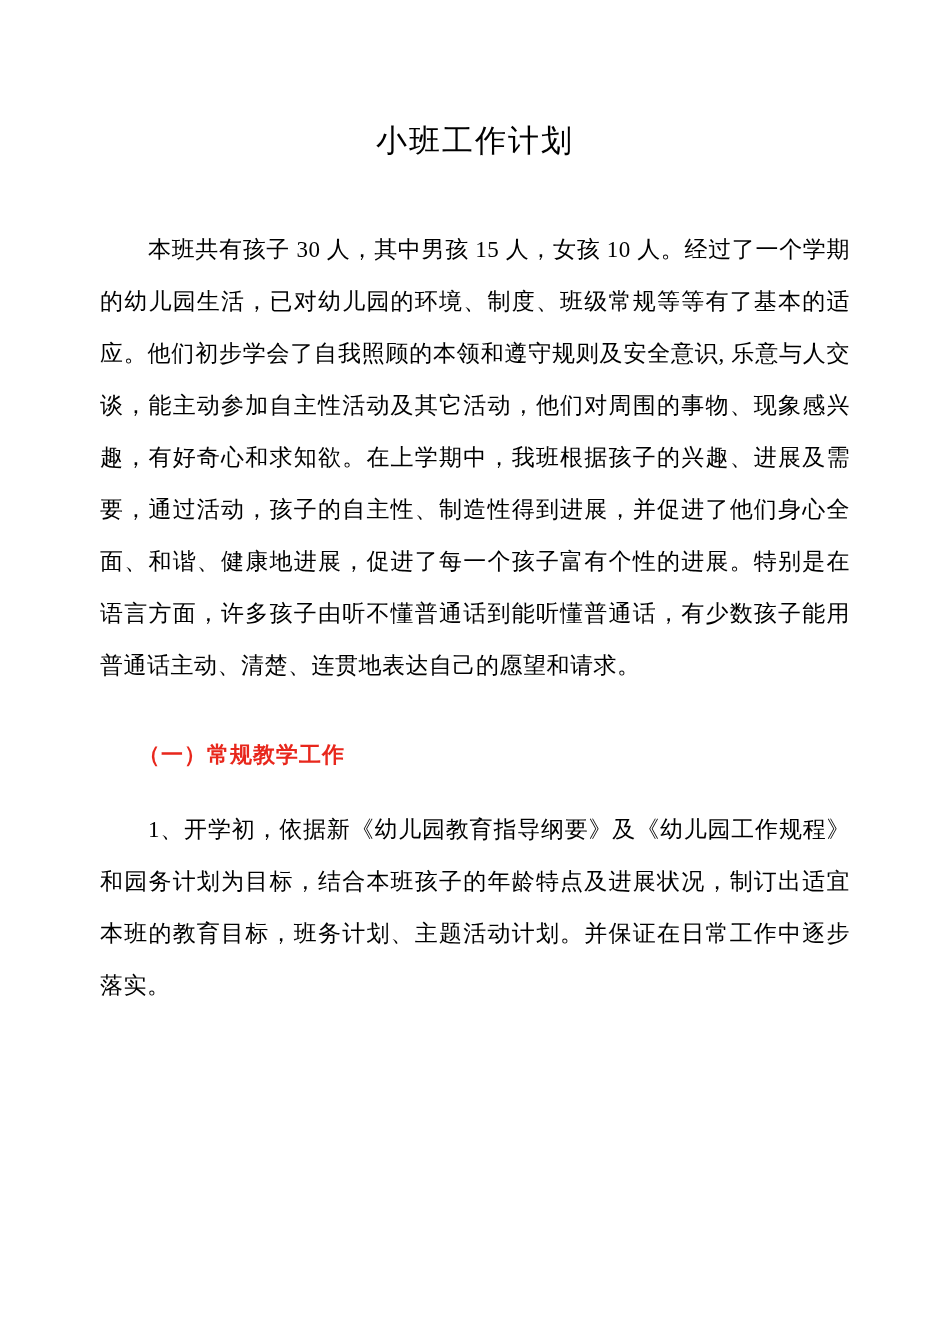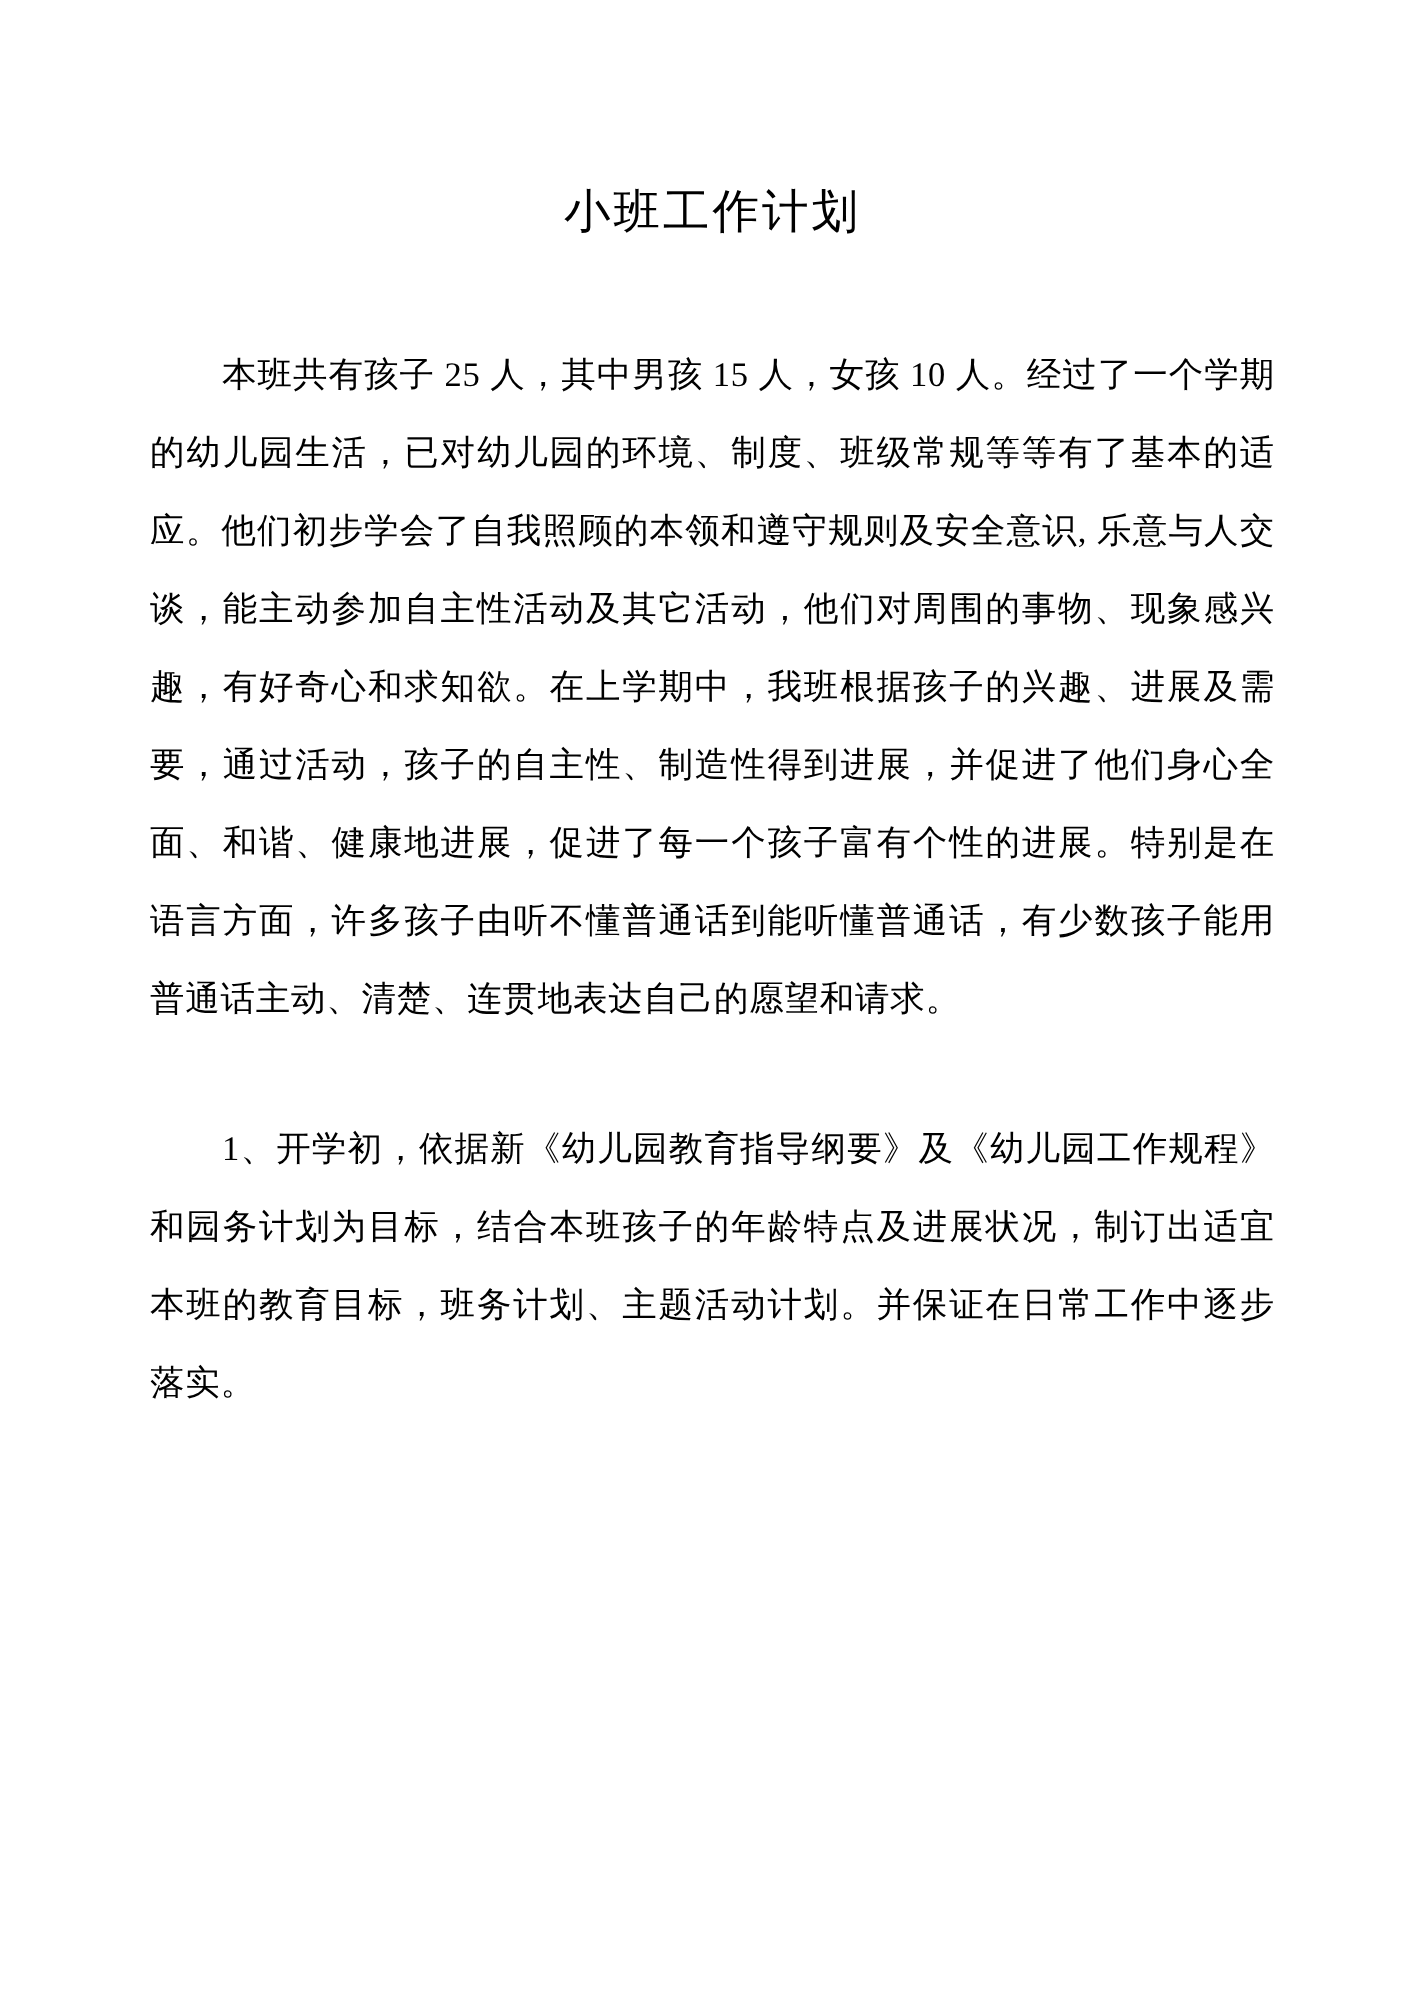--- a/index.html
+++ b/index.html
@@ -59,21 +59,22 @@
   .spacer-sm { height: 8px; }
 </style>
 </head>
 <body>
 
 <div class="page">
 
   <h1 class="doc-title">小班工作计划</h1>
 
 
-  <p class="body-text">本班共有孩子 25 人，其中男孩 15 人，女孩 10 人。经过了一个学期的幼儿园生活，已对幼儿园的环境、制度、班级常规等等有了基本的适应。他们初步学会了自我照顾的本领和遵守规则及安全意识, 乐意与人交谈，能主动参加自主性活动及其它活动，他们对周围的事物、现象感兴趣，有好奇心和求知欲。在上学期中，我班根据孩子的兴趣、进展及需要，通过活动，孩子的自主性、制造性得到进展，并促进了他们身心全面、和谐、健康地进展，促进了每一个孩子富有个性的进展。特别是在语言方面，许多孩子由听不懂普通话到能听懂普通话，有少数孩子能用普通话主动、清楚、连贯地表达自己的愿望和请求。</p>
+  <p class="body-text">本班共有孩子 30 人，其中男孩 15 人，女孩 10 人。经过了一个学期的幼儿园生活，已对幼儿园的环境、制度、班级常规等等有了基本的适应。他们初步学会了自我照顾的本领和遵守规则及安全意识, 乐意与人交谈，能主动参加自主性活动及其它活动，他们对周围的事物、现象感兴趣，有好奇心和求知欲。在上学期中，我班根据孩子的兴趣、进展及需要，通过活动，孩子的自主性、制造性得到进展，并促进了他们身心全面、和谐、健康地进展，促进了每一个孩子富有个性的进展。特别是在语言方面，许多孩子由听不懂普通话到能听懂普通话，有少数孩子能用普通话主动、清楚、连贯地表达自己的愿望和请求。</p>
 
   <div class="spacer-sm"></div>
 
 
+  <h3 class="heading-2">（一）常规教学工作</h3>
 
   <p class="body-text">1、开学初，依据新《幼儿园教育指导纲要》及《幼儿园工作规程》和园务计划为目标，结合本班孩子的年龄特点及进展状况，制订出适宜本班的教育目标，班务计划、主题活动计划。并保证在日常工作中逐步落实。</p>
 
 </div>
 
 </body></html>

